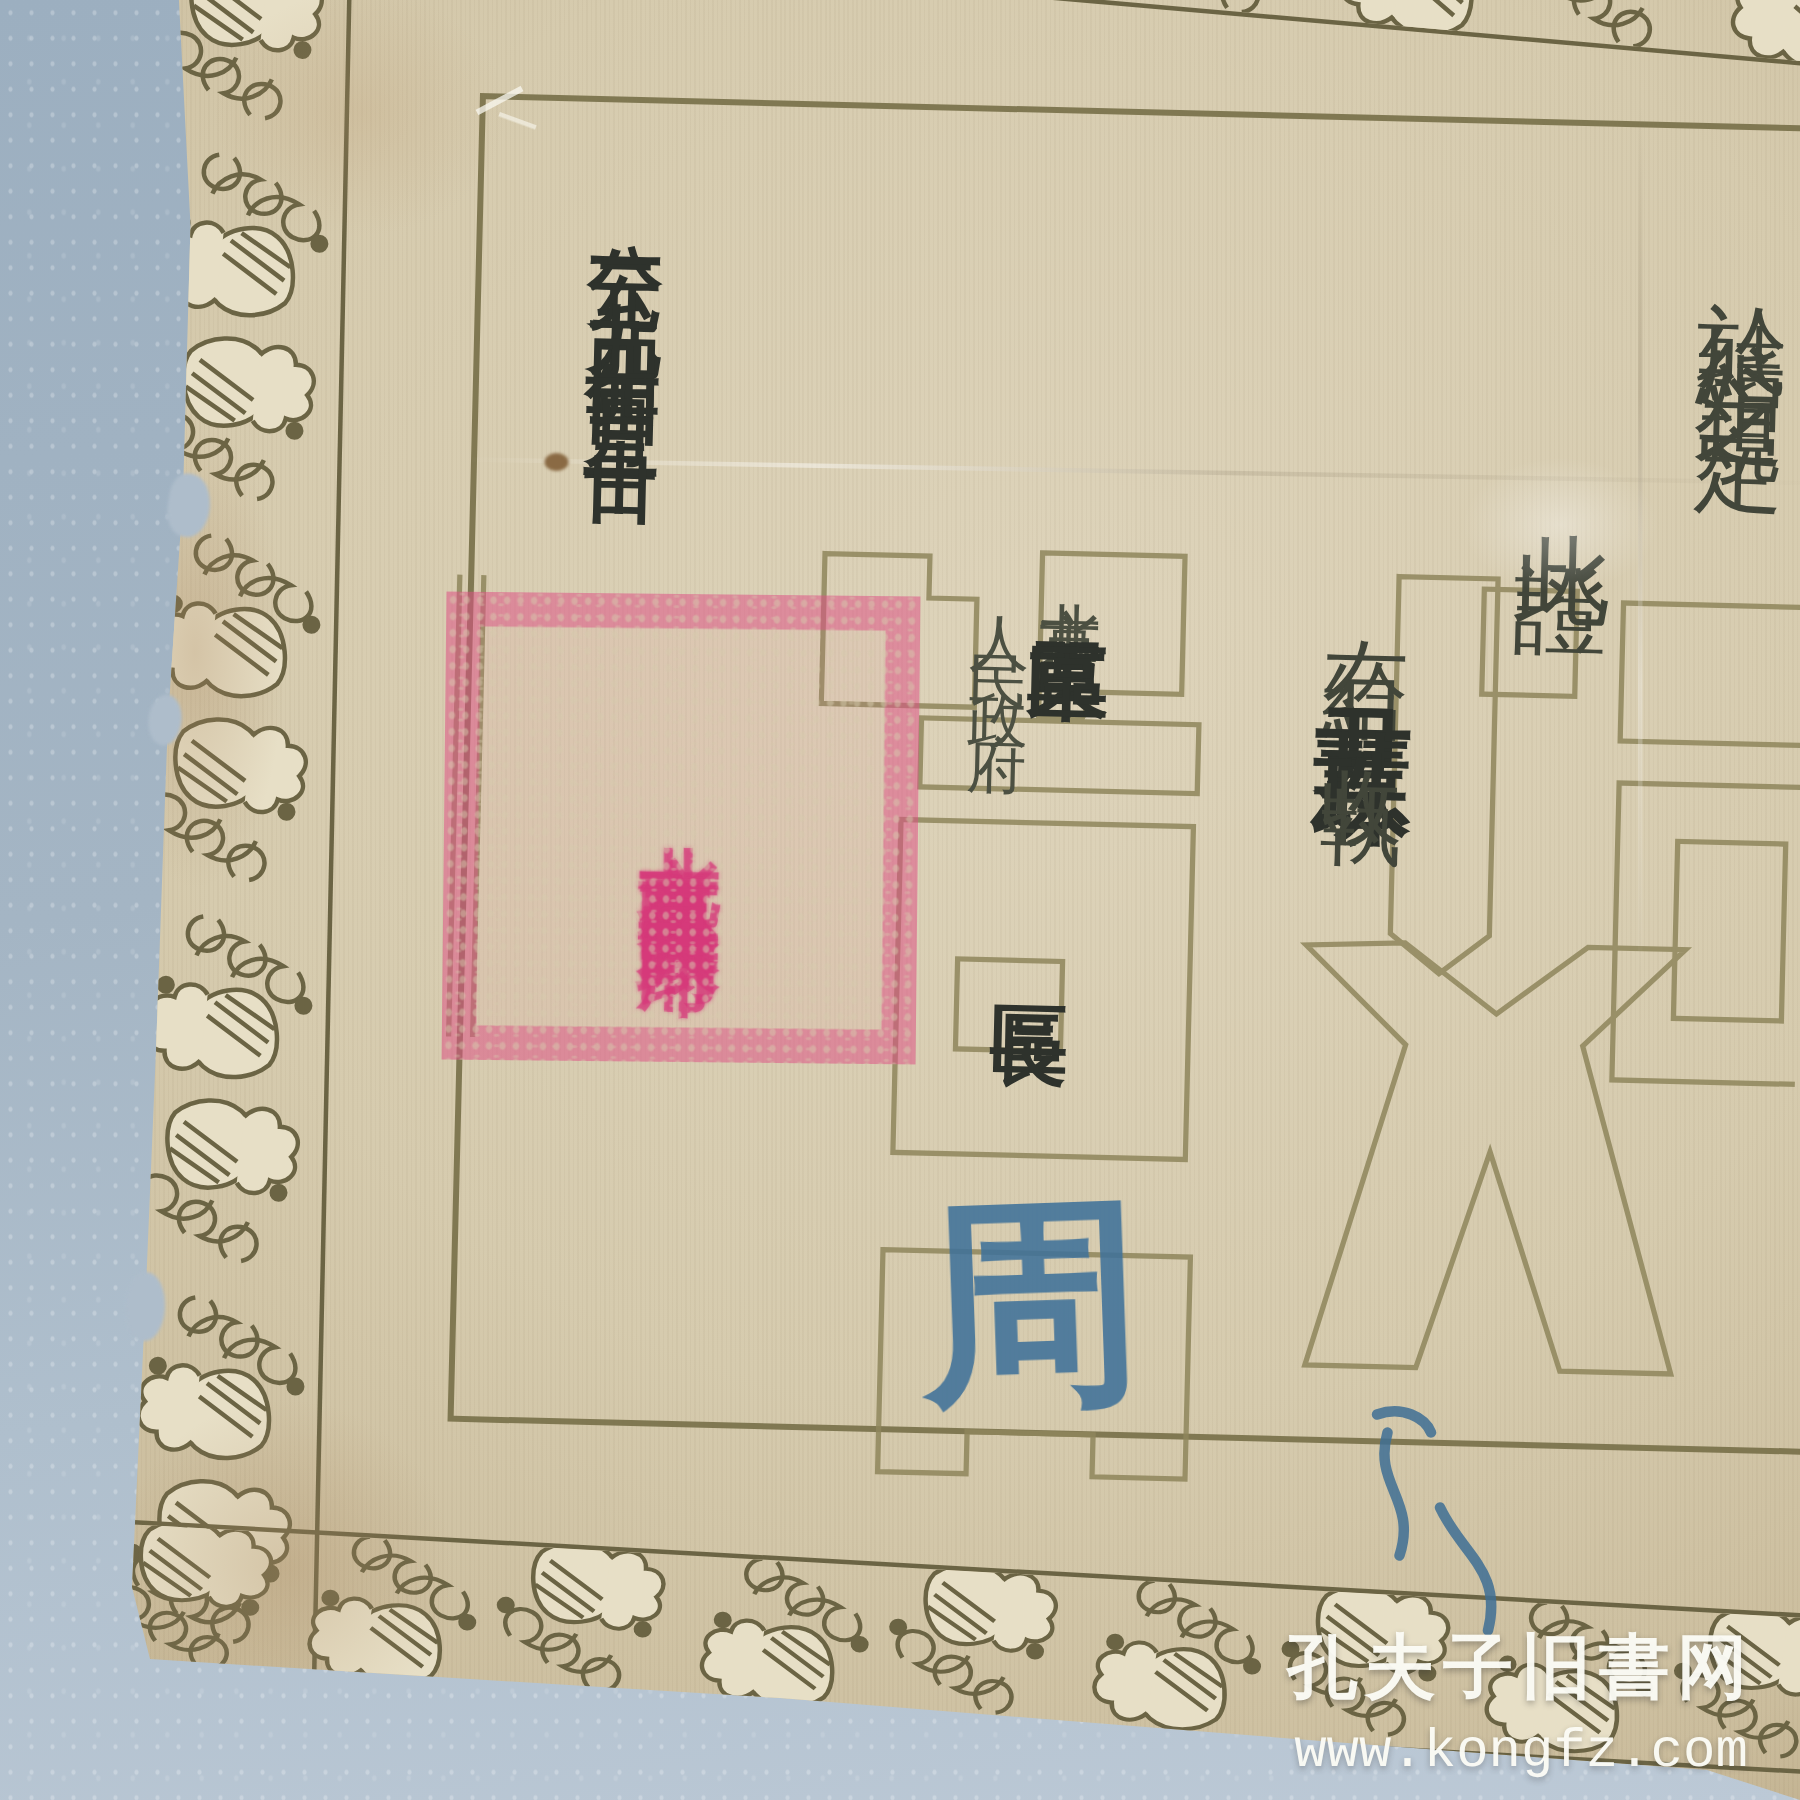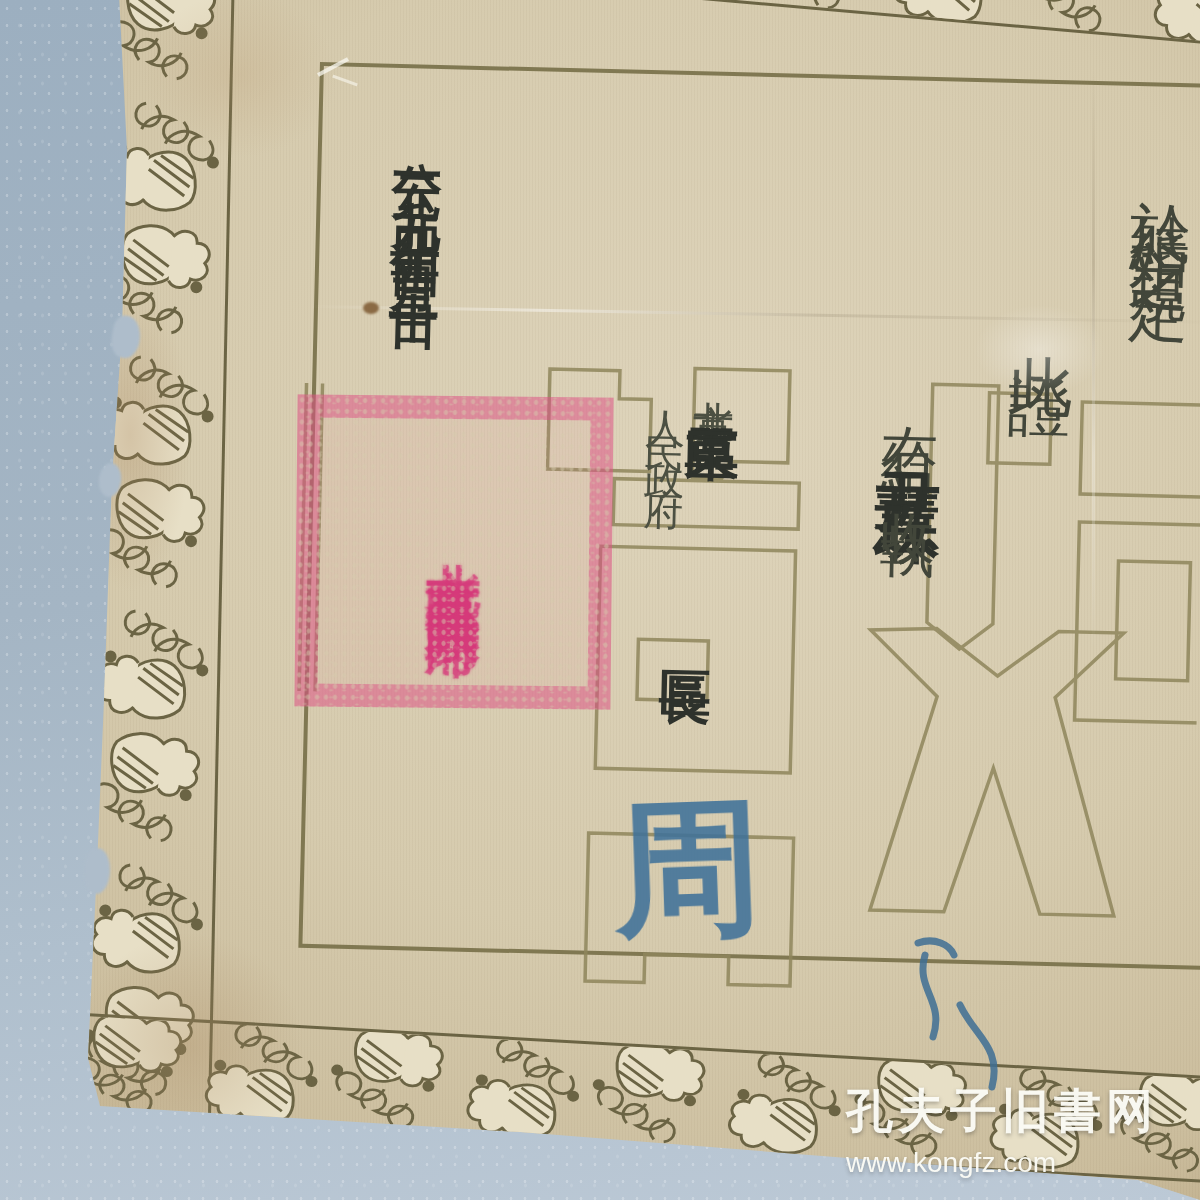--- a/index.html
+++ b/index.html
@@ -37,24 +37,24 @@
   .seal-mottle{position:absolute;inset:-23px;
     background-image:radial-gradient(rgba(214,202,173,.9) 1.6px,transparent 2.6px),
                      radial-gradient(rgba(214,202,173,.7) 1.3px,transparent 2.4px);
     background-size:9px 11px,13px 7px;background-position:0 0,4px 5px;opacity:.55;pointer-events:none;}
   .sig-blue{position:absolute;left:544px;top:796px;font-size:148px;color:#40729a;opacity:.88;
     font-weight:bold;transform:rotate(-2deg);filter:blur(.3px);
     font-family:"DejaVu Serif","Liberation Serif",serif;}
   .crease{position:absolute;pointer-events:none;}
   .notch{position:absolute;background:#aebdcb;filter:blur(1px);}
   .stain{position:absolute;border-radius:50%;pointer-events:none;}
-  .kongfz{position:absolute;right:42px;top:1080px;text-align:left;color:rgba(252,252,246,.96);z-index:9;}
+  .kongfz{position:absolute;right:30px;top:1080px;text-align:center;color:rgba(252,252,246,.96);z-index:9;}
   .kongfz .cn{font-size:47px;letter-spacing:5px;font-weight:bold;
     font-family:"DejaVu Serif","Liberation Serif",serif;text-shadow:0 2px 4px rgba(40,40,40,.35);}
-  .kongfz .url{font-size:28px;font-family:Liberation Sans, sans-serif;
+  .kongfz .url{font-size:36px;font-family:Liberation Mono, monospace;
     margin-top:4px;text-shadow:0 2px 4px rgba(40,40,40,.3);}
 </style>
 </head>
 <body>
 
 <div class="scene">
   <div class="sparkle"></div>
 
   <svg width="0" height="0" style="position:absolute" aria-hidden="true">
     <defs>

